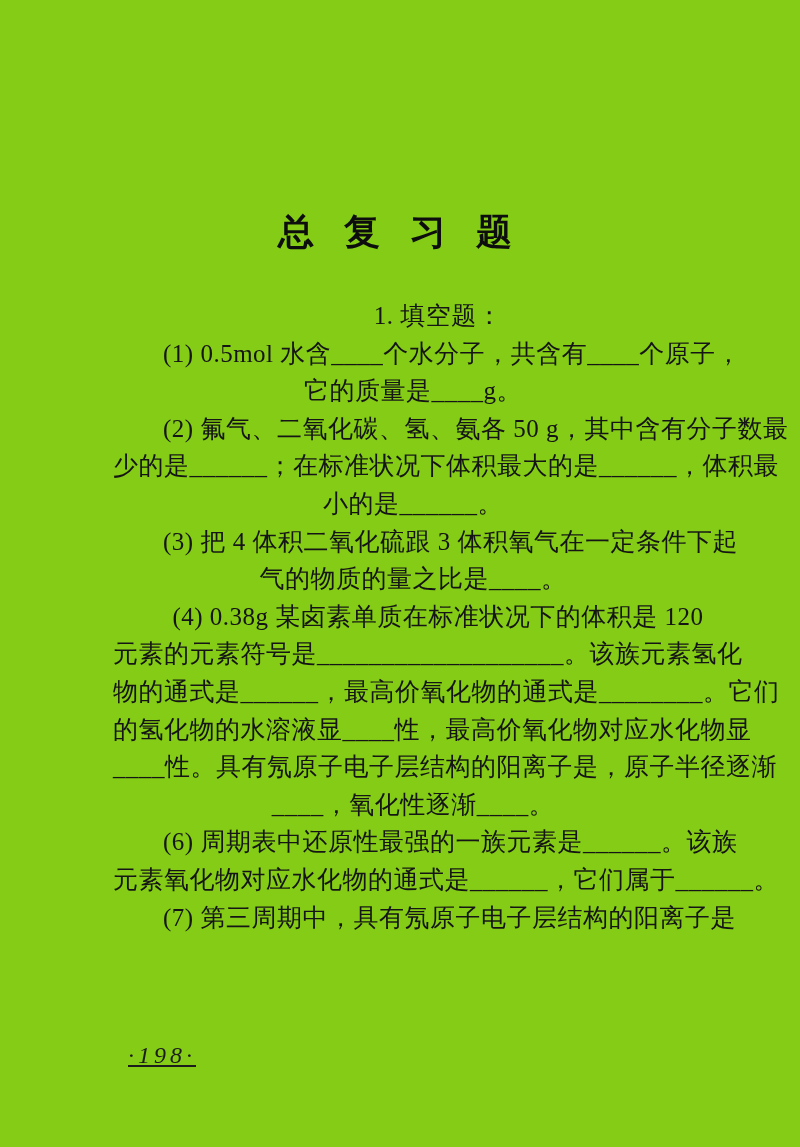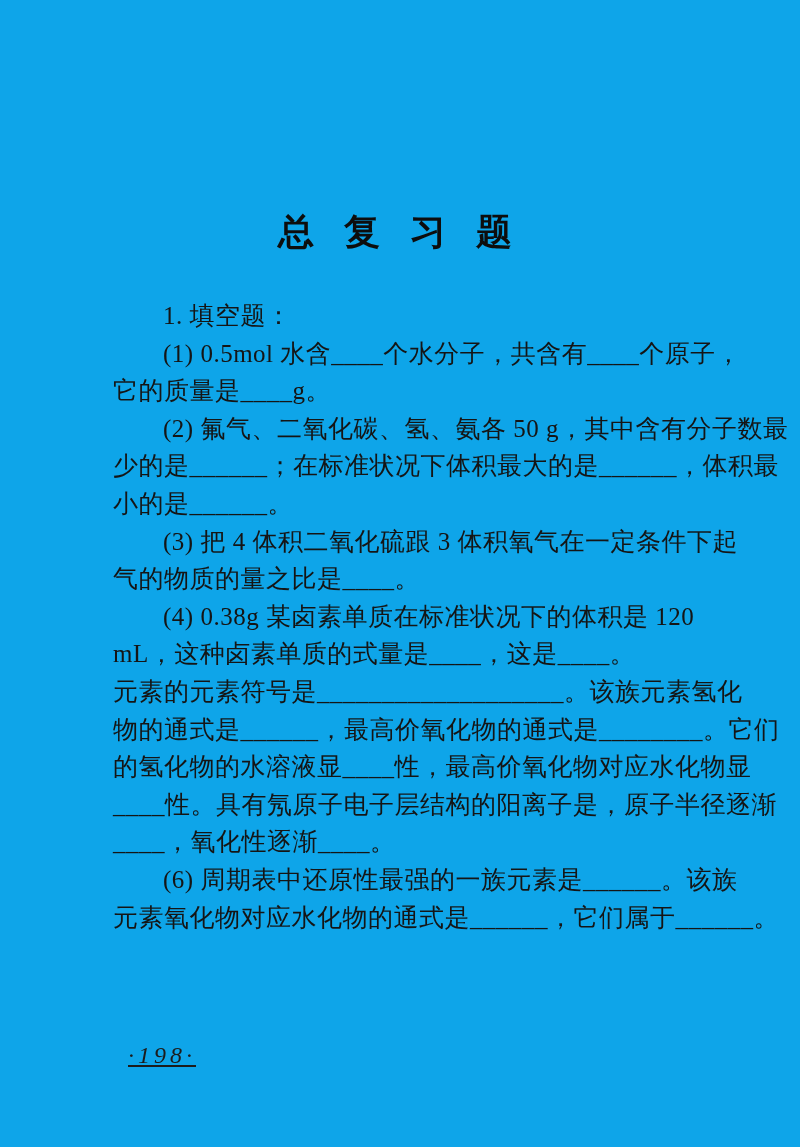--- a/index.html
+++ b/index.html
@@ -6,21 +6,21 @@
   html, body {
     margin: 0;
     padding: 0;
     background: #e8e8e6;
   }
   .page {
     position: relative;
     width: 800px;
     height: 1147px;
     margin: 0 auto;
-    background: #0ea5e9;
+    background: #84cc16;
     color: #151515;
     font-family: "Liberation Serif", "DejaVu Serif", serif;
     overflow: hidden;
     box-sizing: border-box;
   }
   .doc-title {
     position: absolute;
     top: 208px;
     left: 0;
     width: 100%;
@@ -30,20 +30,21 @@
     font-weight: bold;
     font-size: 36px;
     letter-spacing: 10px;
     color: #0d0d0d;
   }
   .text-block {
     position: absolute;
     top: 297px;
     left: 113px;
     width: 600px;
+    text-align: center;
   }
   .line {
     font-size: 25px;
     line-height: 37.6px;
     height: 37.6px;
     white-space: nowrap;
     letter-spacing: 0.5px;
   }
   .line.indent {
     text-indent: 50px;
@@ -69,25 +70,25 @@
   <div class="text-block" id="lines-container">
       <div class="line indent">1. 填空题：</div>
       <div class="line indent">(1) 0.5mol 水含____个水分子，共含有____个原子，</div>
       <div class="line">它的质量是____g。</div>
       <div class="line indent">(2) 氟气、二氧化碳、氢、氨各 50 g，其中含有分子数最</div>
       <div class="line">少的是______；在标准状况下体积最大的是______，体积最</div>
       <div class="line">小的是______。</div>
       <div class="line indent">(3) 把 4 体积二氧化硫跟 3 体积氧气在一定条件下起</div>
       <div class="line">气的物质的量之比是____。</div>
       <div class="line indent">(4) 0.38g 某卤素单质在标准状况下的体积是 120</div>
-      <div class="line">mL，这种卤素单质的式量是____，这是____。</div>
       <div class="line">元素的元素符号是___________________。该族元素氢化</div>
       <div class="line">物的通式是______，最高价氧化物的通式是________。它们</div>
       <div class="line">的氢化物的水溶液显____性，最高价氧化物对应水化物显</div>
       <div class="line">____性。具有氖原子电子层结构的阳离子是，原子半径逐渐</div>
       <div class="line">____，氧化性逐渐____。</div>
       <div class="line indent">(6) 周期表中还原性最强的一族元素是______。该族</div>
       <div class="line">元素氧化物对应水化物的通式是______，它们属于______。</div>
+      <div class="line indent">(7) 第三周期中，具有氖原子电子层结构的阳离子是</div>
     </div>
 
   <div class="page-number">·198·</div>
 
 </div>
 
 </body></html>

